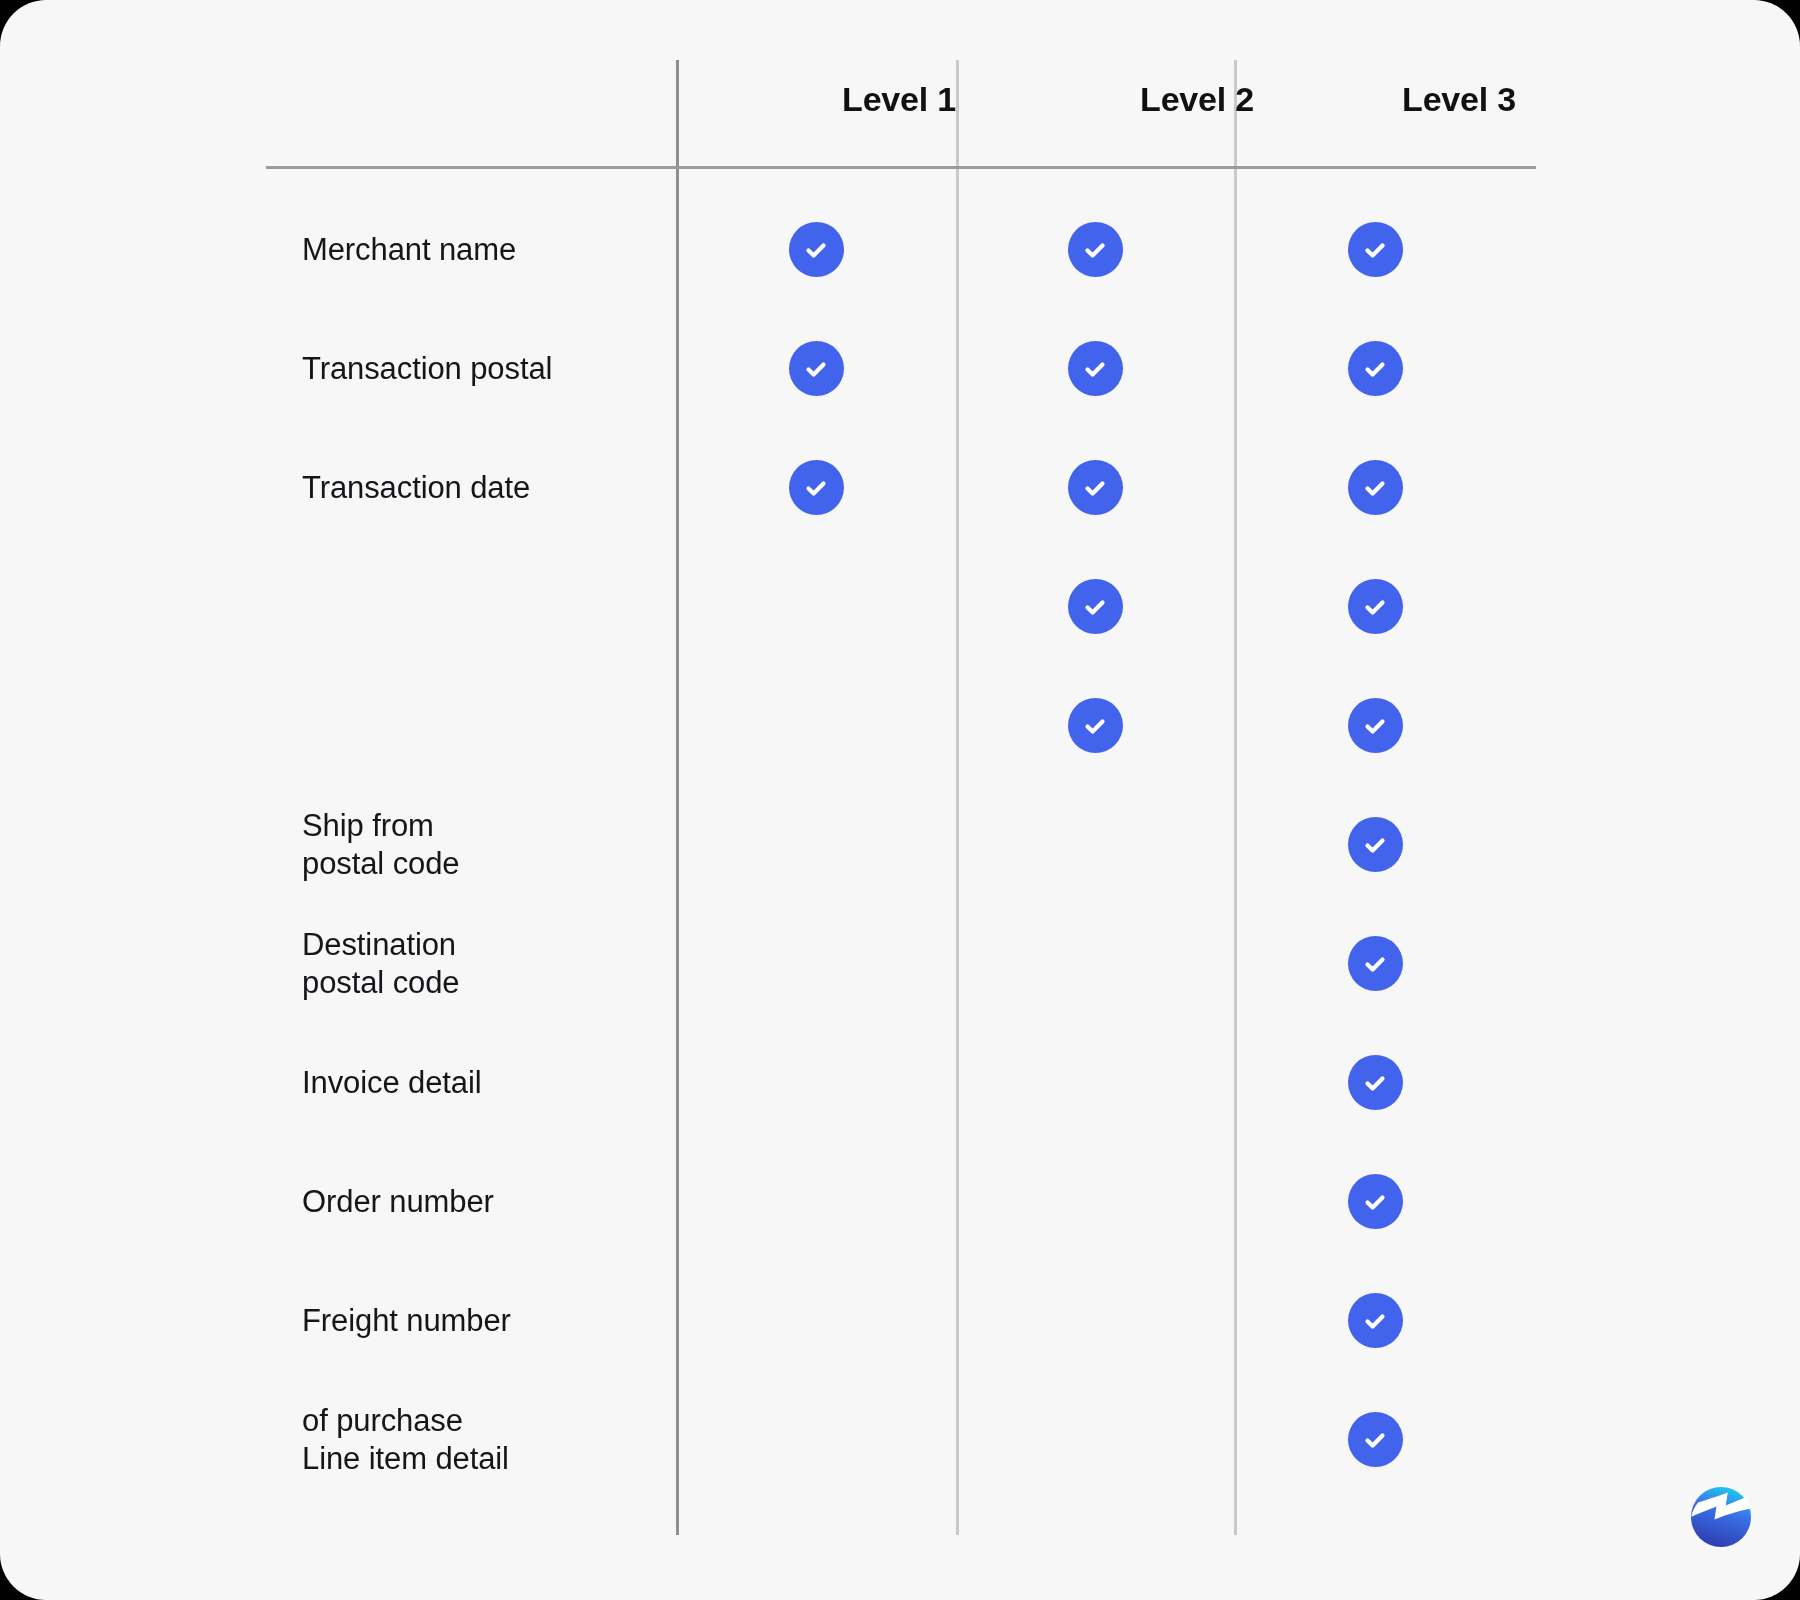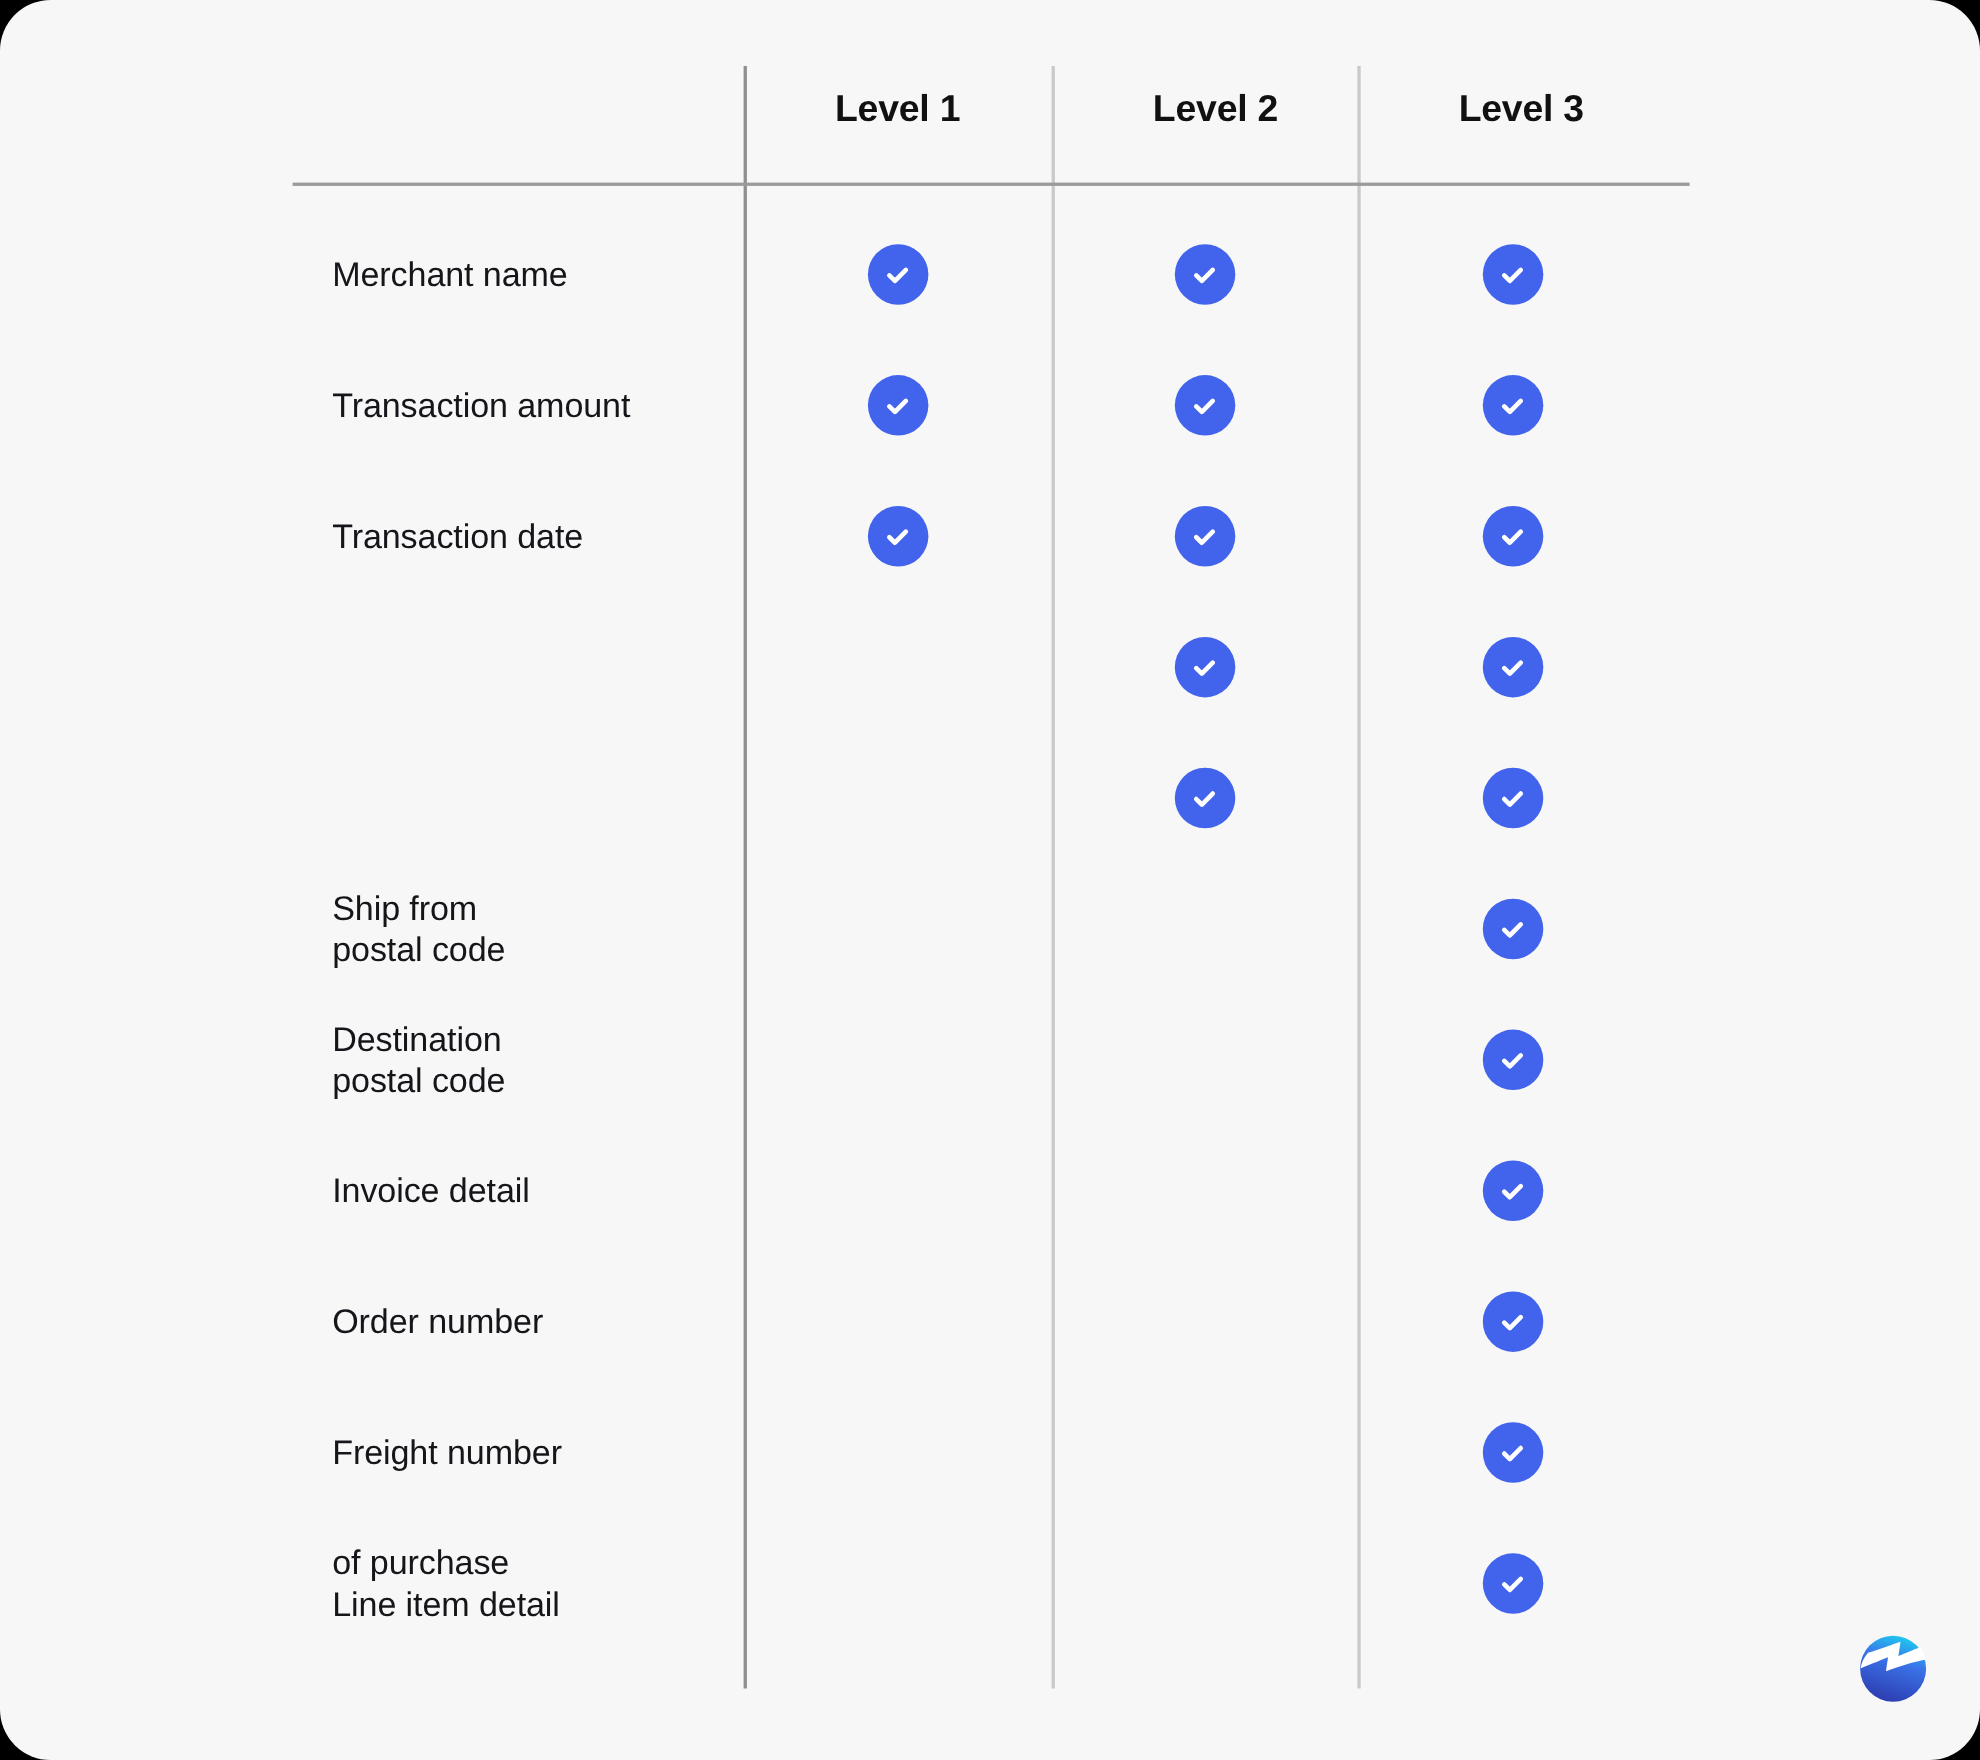--- a/index.html
+++ b/index.html
@@ -58,21 +58,21 @@
     height: 3px;
     background: #9B9B9B;
   }
 
   
   .header-cell {
     position: absolute;
     top: 76px;
     height: 46px;
     line-height: 46px;
-    text-align: center;
+    text-align: right;
     font-size: 34px;
     font-weight: 700;
     color: #111111;
     letter-spacing: -0.2px;
     white-space: nowrap;
   }
   .header-cell.h1 { left: 676px; width: 280px; }
   .header-cell.h2 { left: 956px; width: 298px; }
   .header-cell.h3 { left: 1234px; width: 282px; padding-left: 16px; }
 
@@ -170,21 +170,21 @@
           <div class="check-cell k3">
   <div class="check">
     <svg width="30" height="30" viewBox="0 0 30 30" xmlns="http://www.w3.org/2000/svg">
       <path d="M7.5 15.4 L12.6 20.4 L22.5 10.4" fill="none" stroke="#FFFFFF" stroke-width="4.2" stroke-linecap="round" stroke-linejoin="round"></path>
     </svg>
   </div>
 </div>
         </div>
         <div class="row" style="top: 309px;">
           <div class="row-label">
-            <span>Transaction amount</span>
+            <span>Transaction postal</span>
           </div>
           <div class="check-cell k1">
   <div class="check">
     <svg width="30" height="30" viewBox="0 0 30 30" xmlns="http://www.w3.org/2000/svg">
       <path d="M7.5 15.4 L12.6 20.4 L22.5 10.4" fill="none" stroke="#FFFFFF" stroke-width="4.2" stroke-linecap="round" stroke-linejoin="round"></path>
     </svg>
   </div>
 </div>
           <div class="check-cell k2">
   <div class="check">

